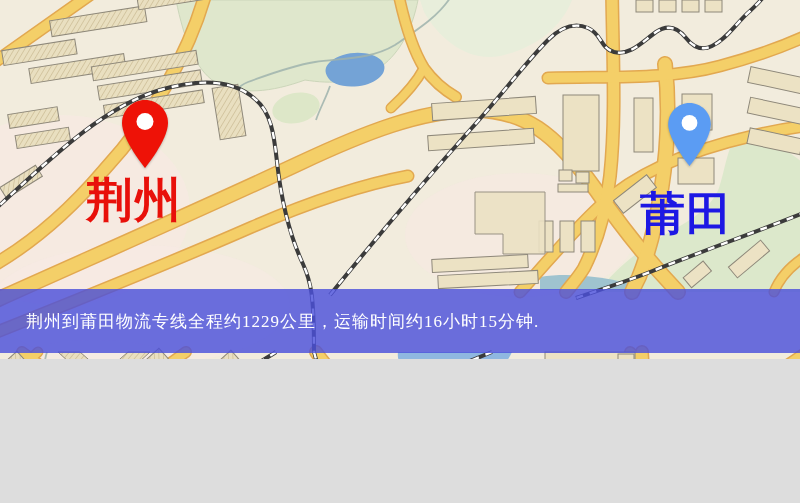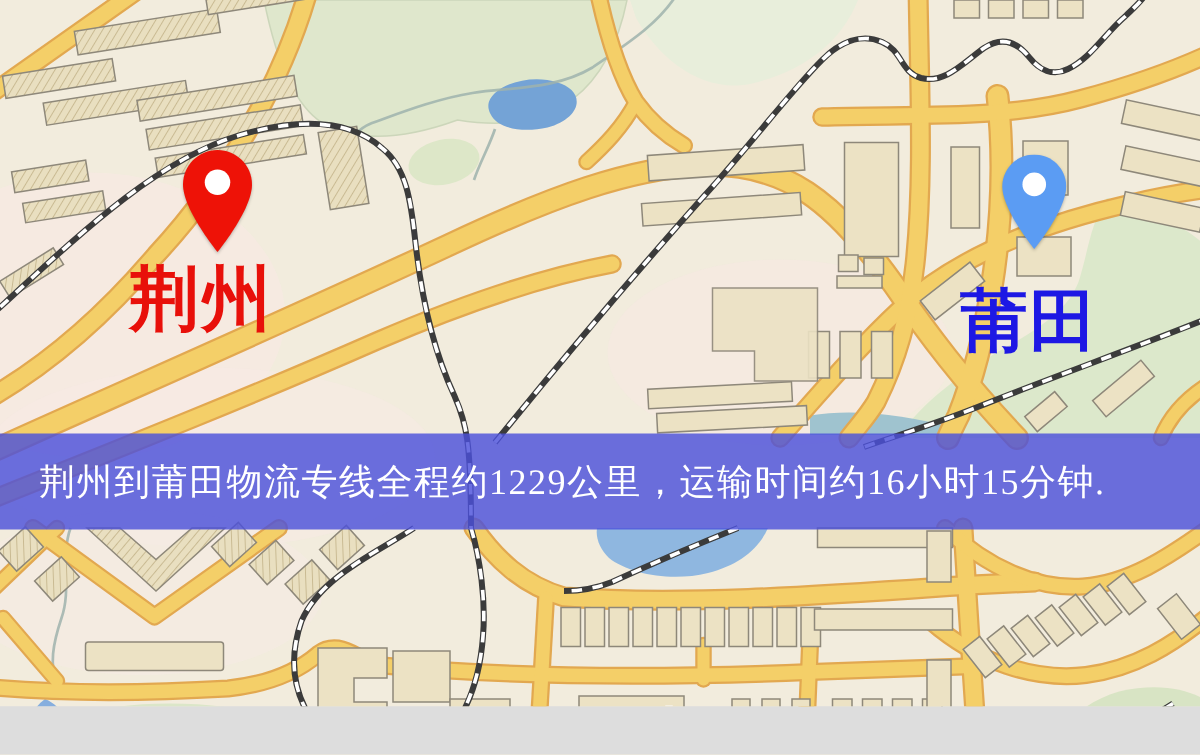--- a/index.html
+++ b/index.html
@@ -1,37 +1,37 @@
 <!DOCTYPE html>
 <html><head>
 <meta charset="utf-8">
 <style>
   html,body{margin:0;padding:0;background:#dddddd;}
   .stage{
-    position:relative;width:800px;height:471px;overflow:hidden;
+    position:relative;width:800px;height:359px;overflow:hidden;
     background:#f2ecdd;
     font-family:"Liberation Serif","DejaVu Serif",serif;
   }
   svg.map{position:absolute;left:0;top:0;}
   .road{fill:none;stroke:#f4cf68;stroke-linecap:round;stroke-linejoin:round;}
   .road-casing{fill:none;stroke:#e2a850;stroke-linecap:round;stroke-linejoin:round;}
   .rail{fill:none;stroke:#3b3b3b;stroke-width:4;}
   .rail-dash{fill:none;stroke:#ffffff;stroke-width:2.4;stroke-dasharray:7 7;}
   .bld{fill:#ece2c4;stroke:#8e887a;stroke-width:1;}
   .bld-h{fill:url(#hatch);stroke:#8e887a;stroke-width:1;}
   .stream{fill:none;stroke:#9fb3ad;stroke-width:1.8;opacity:.85;}
   .pin{position:absolute;filter:drop-shadow(0 1px 1px rgba(0,0,0,.25));}
   .city-label{
     position:absolute;font-weight:bold;line-height:1;
     letter-spacing:1px;white-space:nowrap;
   }
   .banner{
     position:absolute;left:0;top:289px;width:800px;height:64px;
     display:flex;align-items:center;
-    font-size:24px;letter-spacing:1px;white-space:nowrap;
+    font-size:17px;letter-spacing:1px;white-space:nowrap;
     padding-left:26px;box-sizing:border-box;
   }
 </style>
 </head>
 <body>
 
 <div class="stage">
 
   <svg class="map" width="800" height="503" viewBox="0 0 800 503">
     <defs>

